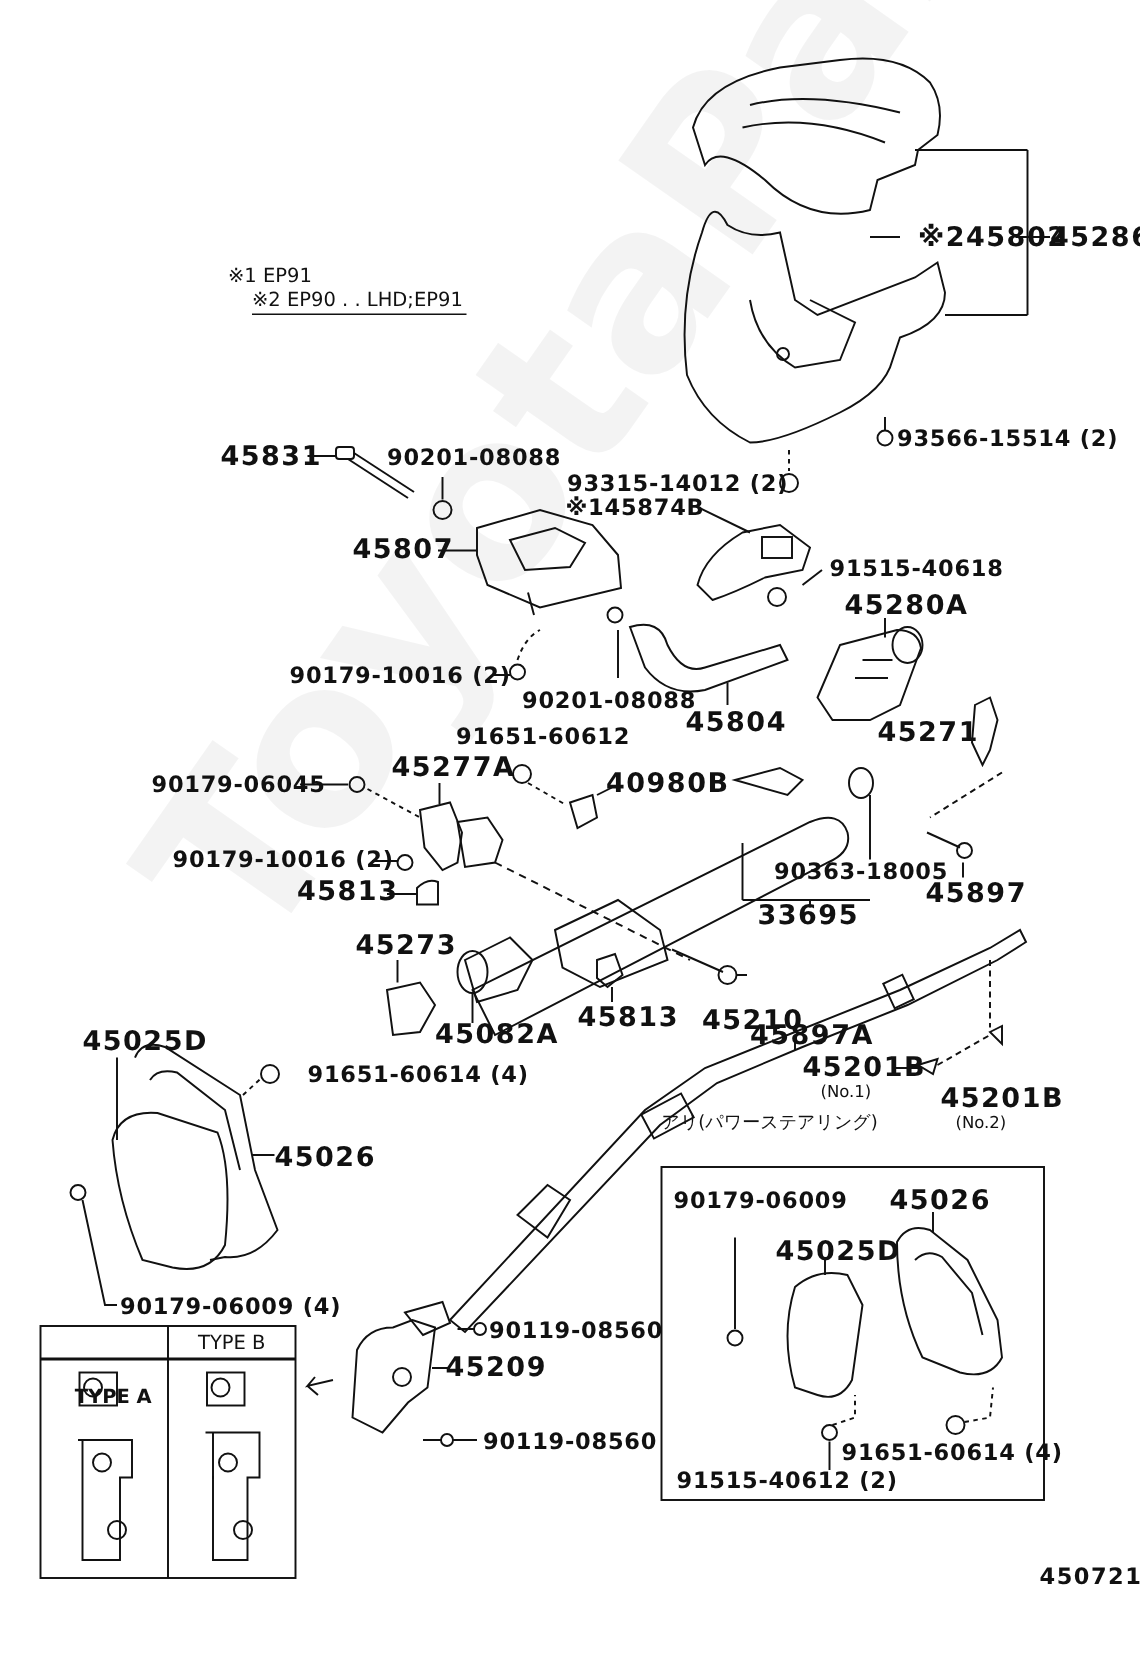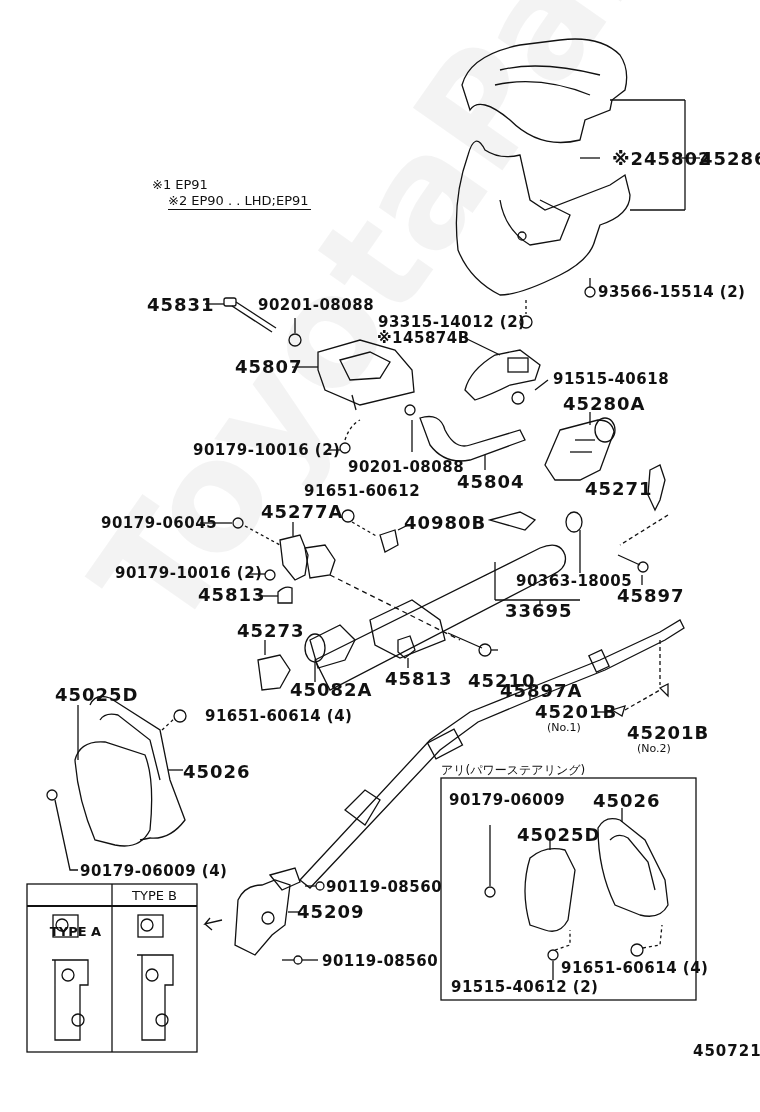--- a/index.html
+++ b/index.html
@@ -280,20 +280,20 @@
 <div class="lbl small" style="left:637px; top:743px;">(No.2)</div>
 <div class="lbl big" style="left:183px; top:763px;">45026</div>
 <div class="lbl" style="left:80px; top:864px;">90179-06009 (4)</div>
 <div class="lbl" style="left:326px; top:880px;">90119-08560</div>
 <div class="lbl big" style="left:297px; top:903px;">45209</div>
 <div class="lbl" style="left:322px; top:954px;">90119-08560</div>
 
 <div class="type-cell" style="left:27px; top:924px; width:97px;font-weight:bold;">TYPE A</div>
 <div class="type-cell" style="left:112px; top:888px; width:85px;">TYPE B</div>
 
-<div class="jp" style="left:441px; top:762px;">アリ(パワーステアリング)</div>
+<div class="jp" style="left:441px; top:740px;">アリ(パワーステアリング)</div>
 <div class="lbl" style="left:449px; top:793px;">90179-06009</div>
 <div class="lbl big" style="left:593px; top:792px;">45026</div>
 <div class="lbl big" style="left:517px; top:826px;">45025D</div>
 <div class="lbl" style="left:561px; top:961px;">91651-60614 (4)</div>
 <div class="lbl" style="left:451px; top:980px;">91515-40612 (2)</div>
 
 <div class="diagram-no" style="left:666px; top:1042px;">450721</div>
 
 </body></html>

